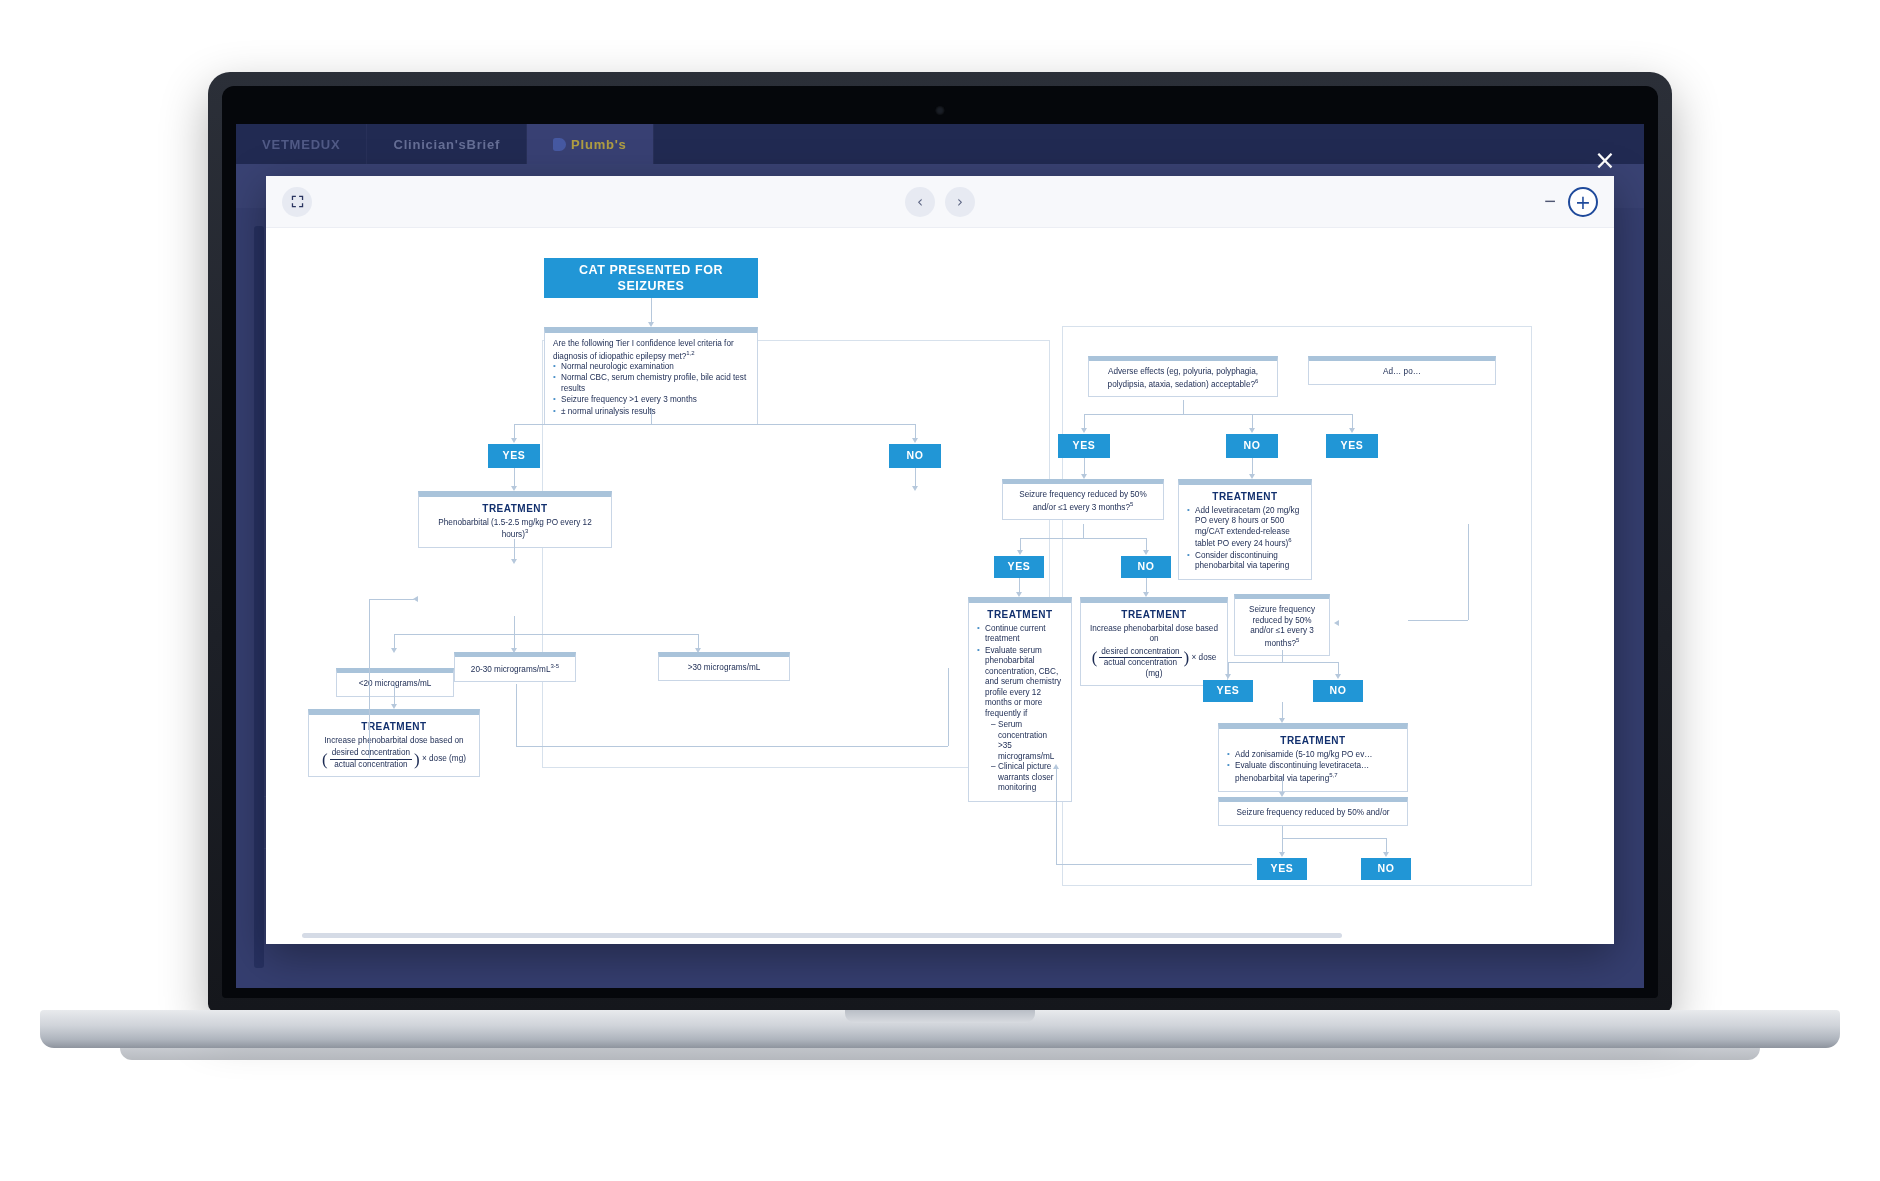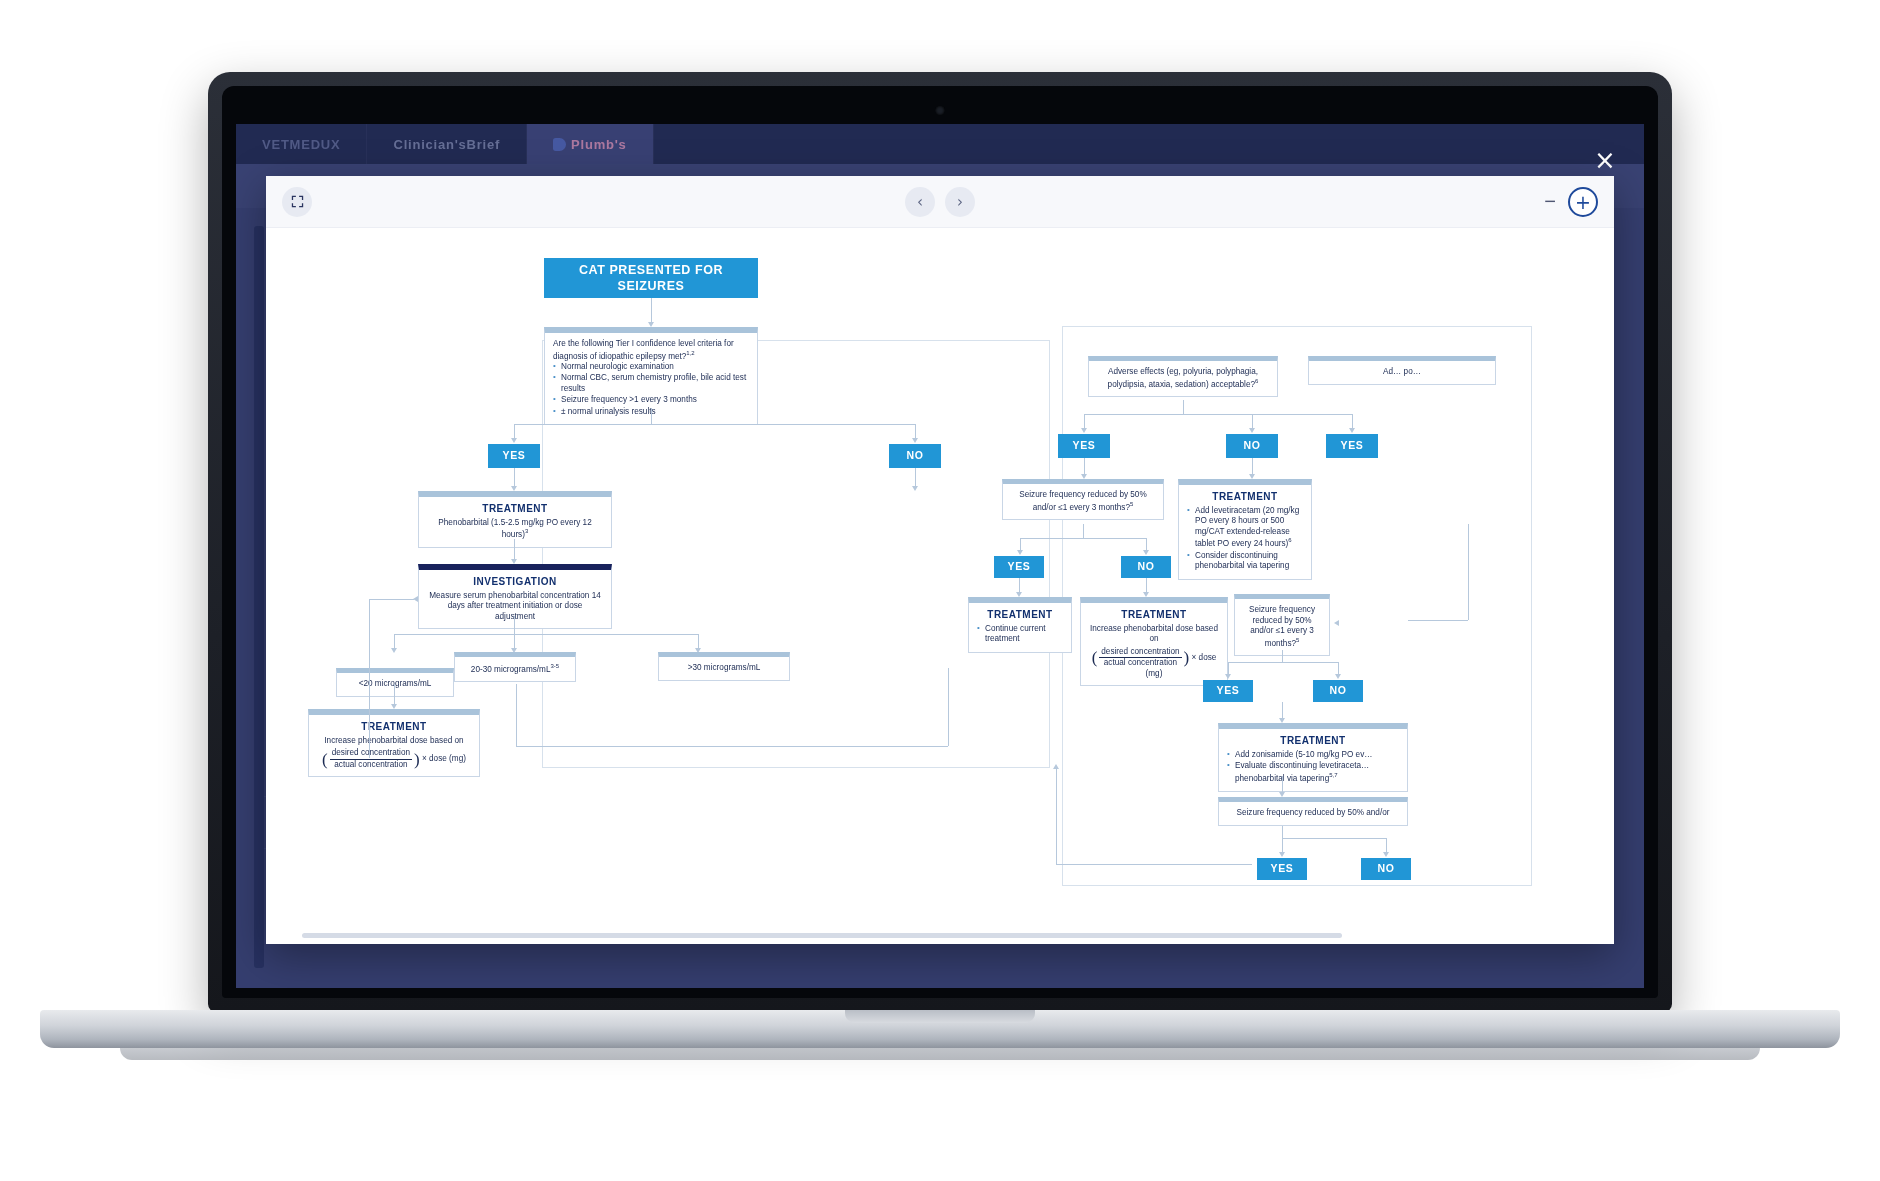--- a/index.html
+++ b/index.html
@@ -62,21 +62,21 @@
     position: absolute; left: 0; top: 0; right: 0; height: 40px;
     background: #27315f; display: flex; align-items: stretch;
   }
   .nav-tab {
     display: flex; align-items: center; padding: 0 26px;
     font-size: 13px; font-weight: bold; letter-spacing: .06em;
     color: #8e98c4; white-space: nowrap;
     border-right: 1px solid #313b6a;
   }
   .nav-tab.dim { color: #6f7aad; }
-  .nav-tab.active { background: #4a5391; color: #f9a8d4; }
+  .nav-tab.active { background: #4a5391; color: #fde047; }
   .nav-tab .pmark {
     display: inline-block; width: 13px; height: 13px; margin-right: 5px;
     border-radius: 3px 7px 7px 3px; background: #5f79d8;
   }
   .nav-spacer { flex: 1; border-right: none; }
 
   .subbar {
     position: absolute; left: 0; top: 40px; right: 0; height: 44px;
     background: #4b5590;
   }
@@ -336,24 +336,20 @@
                 <div class="ttl">TREATMENT</div>
                 <div class="ctr">
                   <span>Phenobarbital (1.5-2.5 mg/kg PO every 12 hours)</span><sup>3</sup>
                 </div>
               </div>
 
 
               <div class="ln lnv" style="left:248px; top:311px; height:22px;"></div>
               <div class="arr" style="left:244.5px; top:331px;"></div>
 
-              <div class="node pbox navy" style="left:152px; top:336px; width:194px;">
-                <div class="ttl">INVESTIGATION</div>
-                <div class="ctr">Measure serum phenobarbital concentration 14 days after treatment initiation or dose adjustment</div>
-              </div>
               <div class="arr-l" style="left:147px; top:368px;"></div>
 
               <div class="ln lnv" style="left:248px; top:388px; height:18px;"></div>
               <div class="ln lnh" style="left:128px; top:406px; width:304px;"></div>
               <div class="ln lnv" style="left:128px; top:406px; height:16px;"></div>
               <div class="ln lnv" style="left:248px; top:406px; height:16px;"></div>
               <div class="ln lnv" style="left:432px; top:406px; height:16px;"></div>
               <div class="arr" style="left:124.5px; top:420px;"></div>
               <div class="arr" style="left:244.5px; top:420px;"></div>
               <div class="arr" style="left:428.5px; top:420px;"></div>
@@ -443,20 +439,27 @@
 
               <div class="ln lnv" style="left:753px; top:350px; height:16px;"></div>
               <div class="arr" style="left:749.5px; top:364px;"></div>
               <div class="ln lnv" style="left:880px; top:350px; height:16px;"></div>
               <div class="arr" style="left:876.5px; top:364px;"></div>
 
               <div class="node pbox" style="left:702px; top:369px; width:104px;">
                 <div class="ttl">TREATMENT</div>
                 <ul class="b">
                   <li>Continue current treatment</li>
+                  <li>
+                    <span>Evaluate serum phenobarbital concentration, CBC, and serum chemistry profile every 12 months or more frequently if</span>
+                    <ul class="sub">
+                      <li>Serum concentration &gt;35 micrograms/mL</li>
+                      <li>Clinical picture warrants closer monitoring</li>
+                    </ul>
+                  </li>
                 </ul>
               </div>
 
               <div class="node pbox" style="left:814px; top:369px; width:148px;">
                 <div class="ttl">TREATMENT</div>
                 <div class="ctr">Increase phenobarbital dose based on</div>
                 <div class="ctr" style="margin-top:2px;">
                   <span class="frac">
                     <span class="paren">(</span>
                     <span class="frac-inner">

